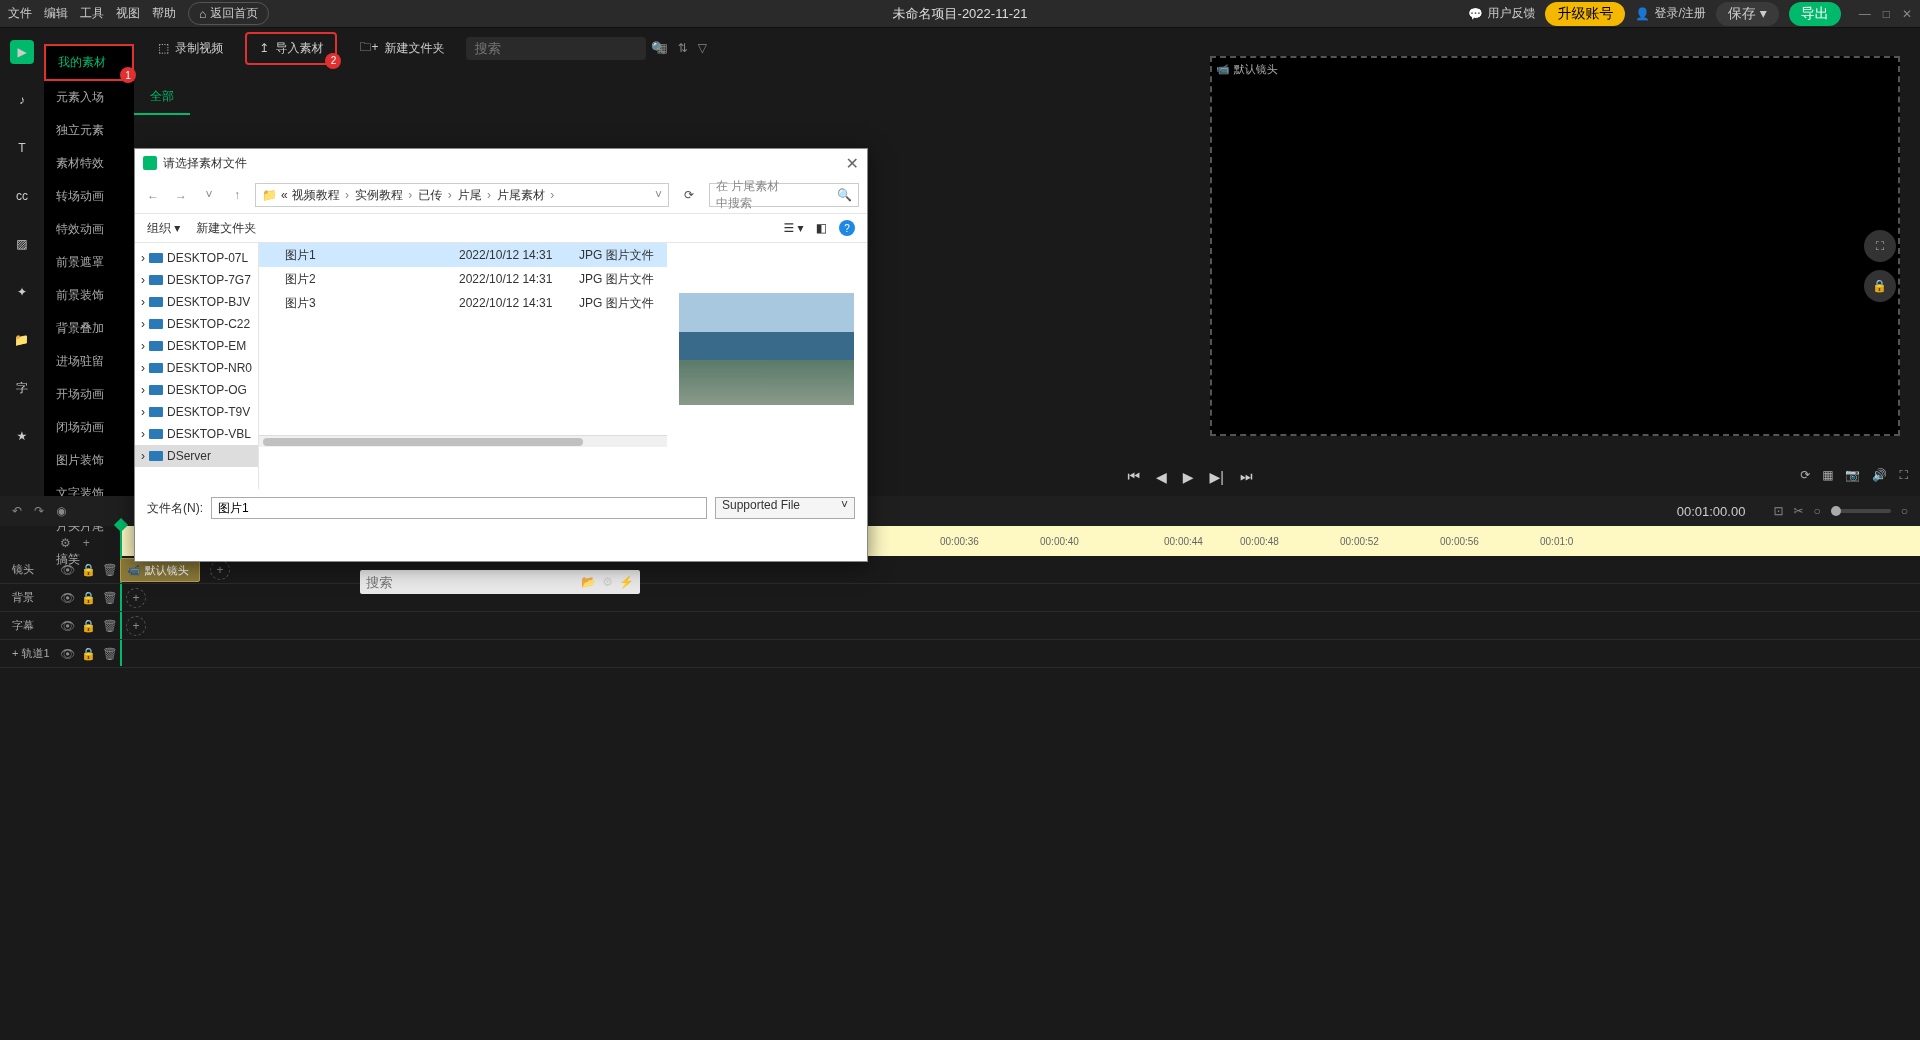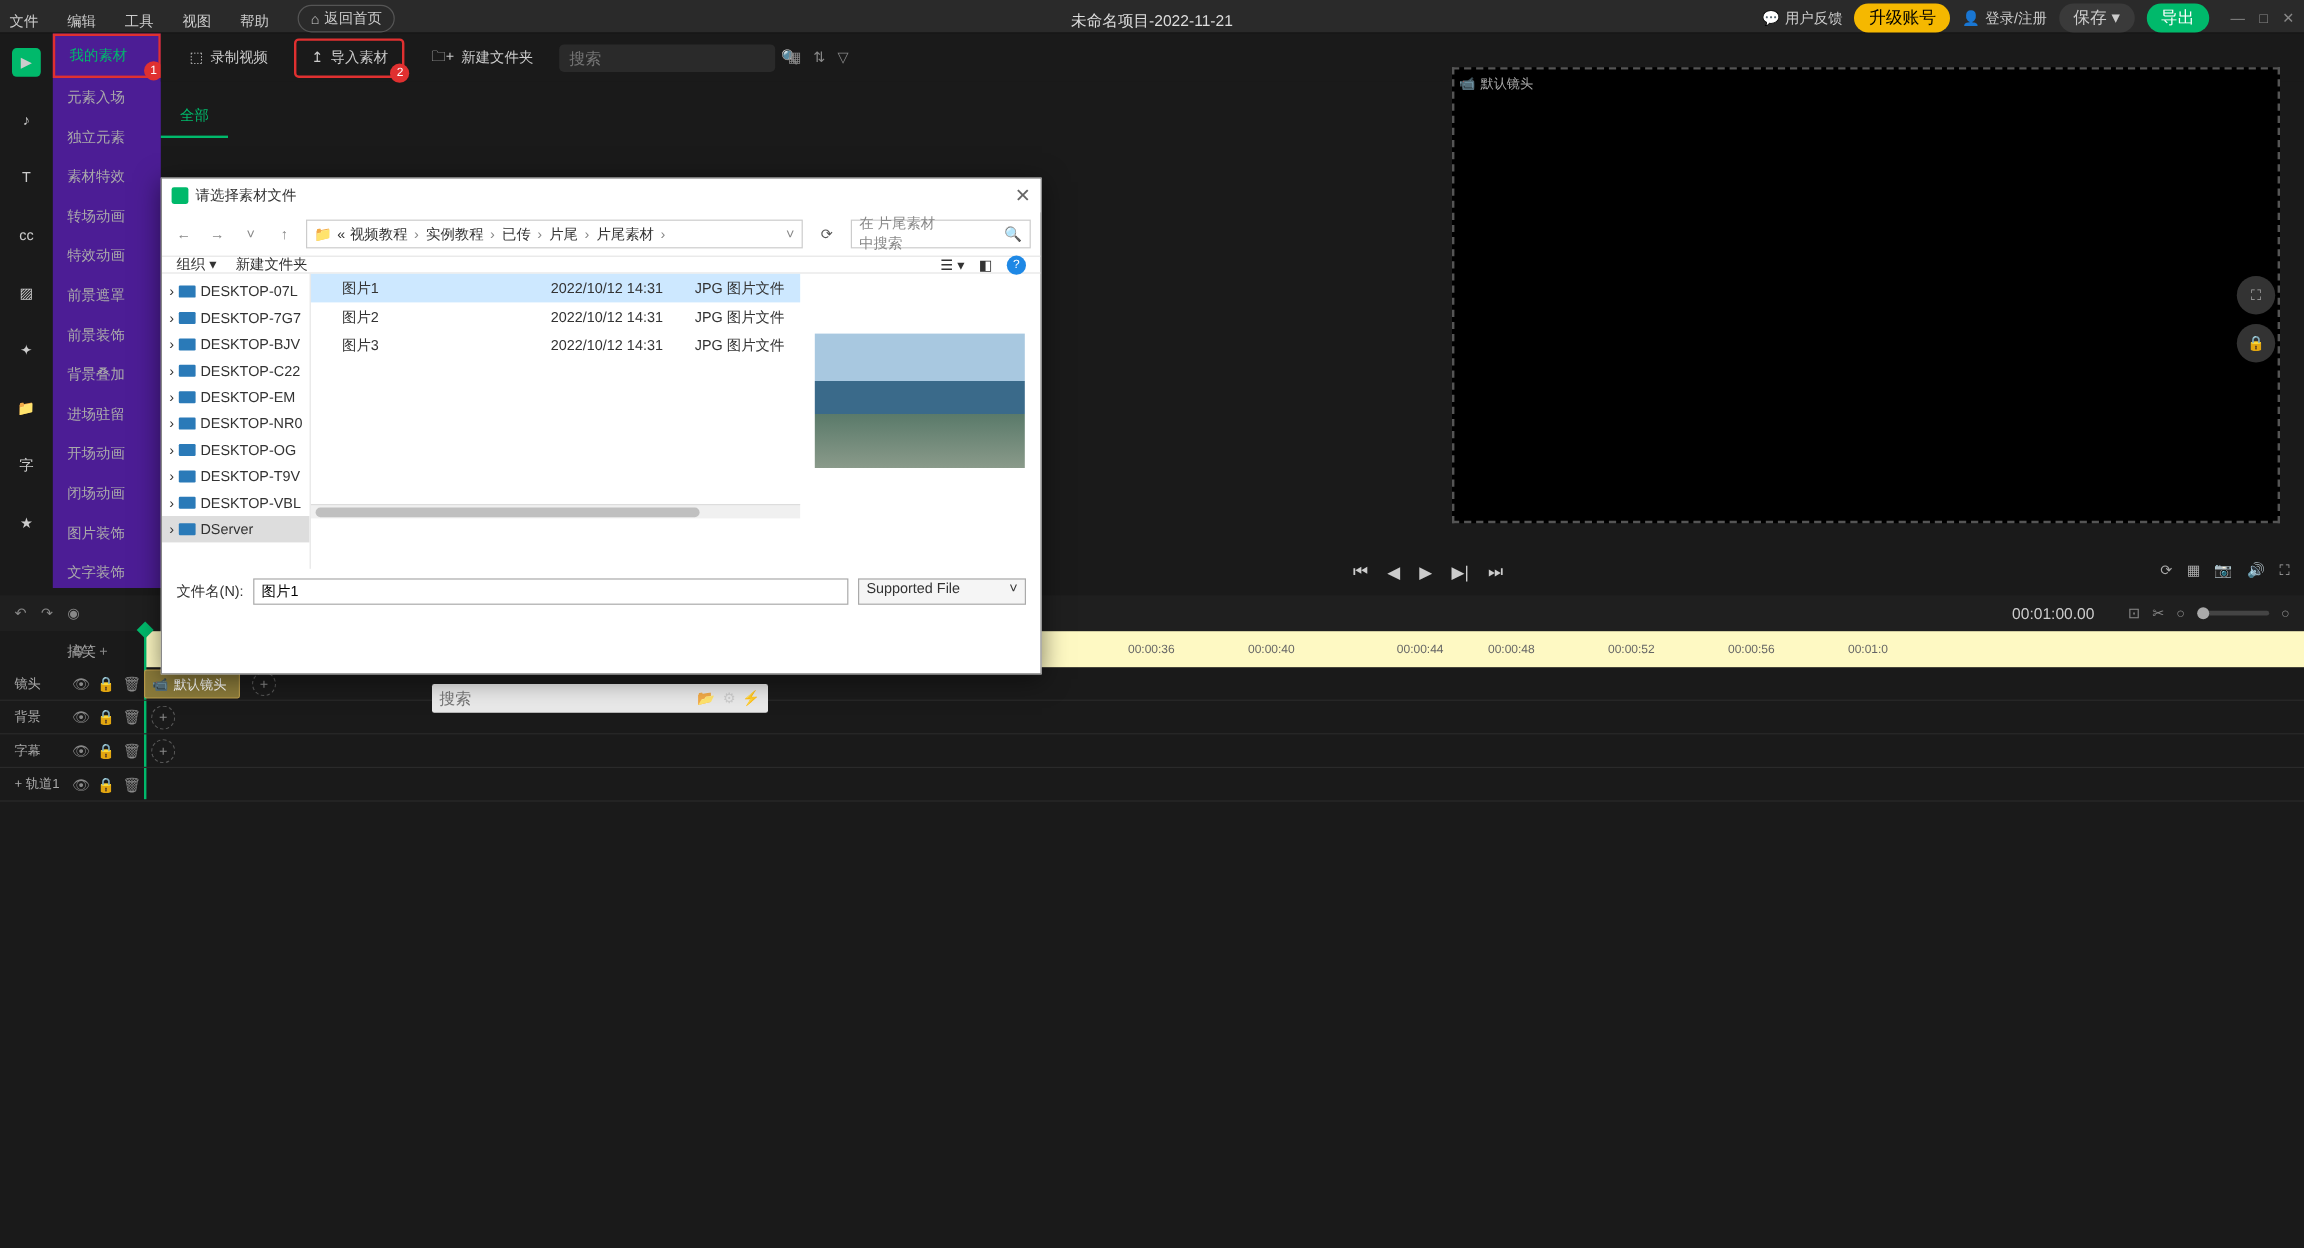--- a/index.html
+++ b/index.html
@@ -1,38 +1,38 @@
 <!DOCTYPE html>
 <html><head>
 <meta charset="utf-8">
 <style>
 * { margin: 0; padding: 0; box-sizing: border-box; font-family: "Microsoft YaHei", sans-serif; }
 body { background: #1a1a1a; color: #ccc; width: 1920px; height: 1040px; overflow: hidden; font-size: 12px; position: relative; }
 
 
-.menubar { height: 28px; background: #2a2a2a; display: flex; align-items: flex-end; padding: 0 8px; gap: 24px; border-bottom: 1px solid #111; }
+.menubar { height: 28px; background: #2a2a2a; display: flex; align-items: center; padding: 0 8px; gap: 12px; border-bottom: 1px solid #111; }
 .menubar .menu-item { color: #ccc; cursor: pointer; }
 .menubar .return-home { border: 1px solid #555; border-radius: 12px; padding: 2px 10px; display: flex; align-items: center; gap: 4px; }
 .menubar .title { position: absolute; left: 50%; transform: translateX(-50%); color: #ddd; font-size: 13px; }
 .menubar .right { margin-left: auto; display: flex; align-items: center; gap: 10px; }
 .menubar .btn { border-radius: 12px; padding: 3px 12px; font-size: 14px; }
 .menubar .btn-upgrade { background: #f5b800; color: #000; }
 .menubar .btn-save { background: #3a3a3a; color: #ccc; }
 .menubar .btn-export { background: #00b96b; color: #fff; }
 .menubar .feedback { display: flex; align-items: center; gap: 4px; }
 .menubar .login { display: flex; align-items: center; gap: 4px; }
 .win-controls { display: flex; gap: 12px; margin-left: 8px; color: #888; }
 
 
 .leftrail { position: absolute; left: 0; top: 28px; width: 44px; height: 462px; background: #1a1a1a; display: flex; flex-direction: column; align-items: center; padding-top: 12px; gap: 24px; }
 .leftrail .rail-icon { width: 24px; height: 24px; display: flex; align-items: center; justify-content: center; color: #ccc; }
 .leftrail .rail-icon.active { background: #00b96b; border-radius: 4px; }
 
 
-.sidebar { position: absolute; left: 44px; top: 28px; width: 90px; height: 462px; background: #4c1d95; }
+.sidebar { position: absolute; left: 44px; top: 44px; width: 90px; height: 462px; background: #000000; }
 .sidebar .cat-item { padding: 8px 12px; color: #aaa; cursor: pointer; font-size: 12px; }
 .sidebar .cat-item.active { color: #00b96b; border: 2px solid #e03030; }
 
 
 .toolbar { position: absolute; left: 134px; top: 28px; right: 0; height: 40px; background: #1a1a1a; display: flex; align-items: center; padding: 0 12px; gap: 10px; }
 .toolbar .tool-btn { display: flex; align-items: center; gap: 6px; padding: 6px 12px; color: #ccc; border-radius: 4px; }
 .toolbar .tool-btn.highlight { border: 2px solid #e03030; position: relative; }
 .toolbar .badge { position: absolute; bottom: -6px; right: -6px; background: #e03030; color: #fff; border-radius: 50%; width: 16px; height: 16px; font-size: 10px; display: flex; align-items: center; justify-content: center; }
 .toolbar .search-box { background: #2a2a2a; border-radius: 4px; padding: 4px 8px; display: flex; align-items: center; width: 180px; }
 .toolbar .search-box input { background: transparent; border: none; color: #ccc; outline: none; flex: 1; }
@@ -86,21 +86,21 @@
 .fd-title .fd-icon { width: 14px; height: 14px; background: #00b96b; border-radius: 2px; }
 .fd-title .close { margin-left: auto; font-size: 16px; color: #666; cursor: pointer; }
 .fd-nav { height: 36px; display: flex; align-items: center; padding: 0 8px; gap: 8px; }
 .fd-nav .nav-arrow { color: #888; width: 20px; text-align: center; }
 .fd-nav .breadcrumb { flex: 1; border: 1px solid #ccc; height: 24px; display: flex; align-items: center; padding: 0 6px; gap: 4px; font-size: 12px; }
 .fd-nav .breadcrumb .folder-ico { color: #e8a33d; }
 .fd-nav .breadcrumb .crumb::after { content: ' ›'; color: #888; margin: 0 2px; }
 .fd-nav .breadcrumb .crumb:last-child::after { content: ''; }
 .fd-nav .refresh { width: 24px; text-align: center; color: #555; }
 .fd-nav .fd-search { border: 1px solid #ccc; height: 24px; width: 150px; padding: 0 6px; display: flex; align-items: center; color: #888; gap: 43px; }
-.fd-toolbar { height: 15px; border-top: 1px solid #e5e5e5; border-bottom: 1px solid #e5e5e5; display: flex; align-items: center; padding: 0 12px; gap: 16px; }
+.fd-toolbar { height: 30px; border-top: 1px solid #e5e5e5; border-bottom: 1px solid #e5e5e5; display: flex; align-items: center; padding: 0 12px; gap: 16px; }
 .fd-toolbar .ft-right { margin-left: auto; display: flex; gap: 12px; align-items: center; }
 .fd-toolbar .help { width: 16px; height: 16px; background: #1e88e5; color: #fff; border-radius: 50%; display: flex; align-items: center; justify-content: center; font-size: 10px; }
 .fd-body { display: flex; height: 246px; }
 .fd-tree { width: 124px; border-right: 1px solid #e5e5e5; overflow: hidden; padding: 4px 0; }
 .fd-tree .tree-item { padding: 4px 6px; display: flex; align-items: center; gap: 4px; font-size: 12px; white-space: nowrap; }
 .fd-tree .tree-item.selected { background: #ddd; }
 .fd-tree .monitor-ico { width: 14px; height: 10px; background: #2a7ab8; border-radius: 1px; }
 .fd-list { flex: 1; overflow: hidden; }
 .fd-list .list-header { display: flex; border-bottom: 1px solid #e5e5e5; height: 24px; align-items: center; font-size: 12px; color: #555; }
 .fd-list .col-name { width: 200px; padding-left: 12px; }

